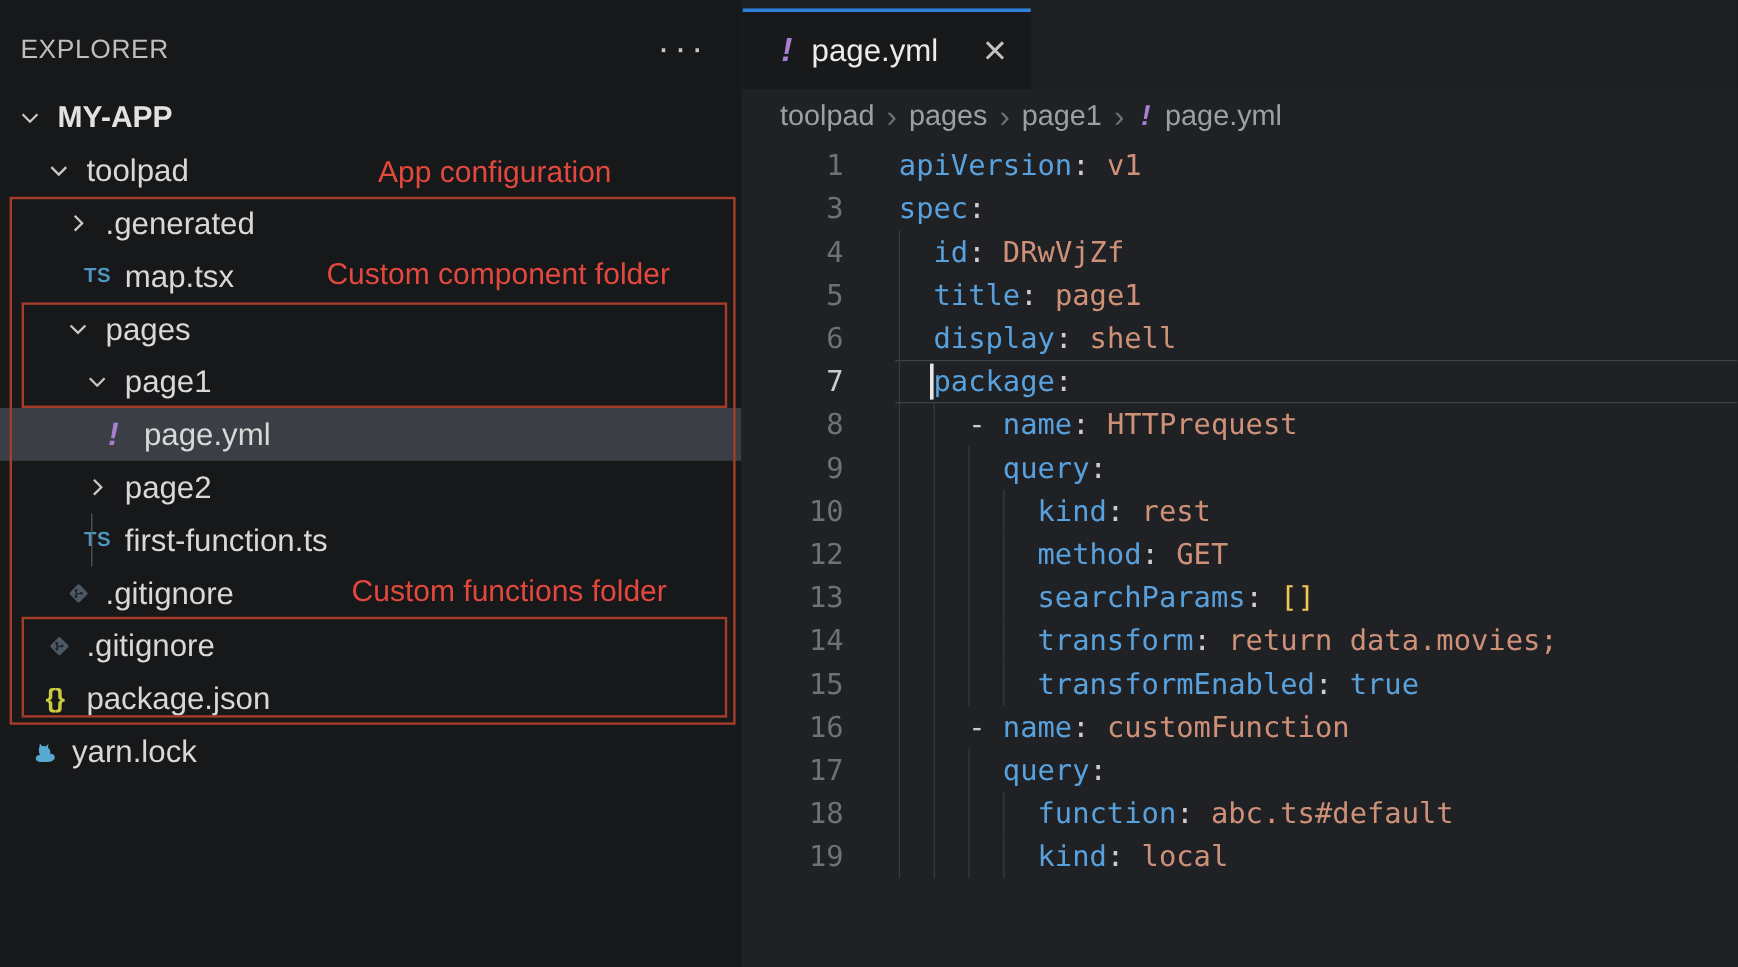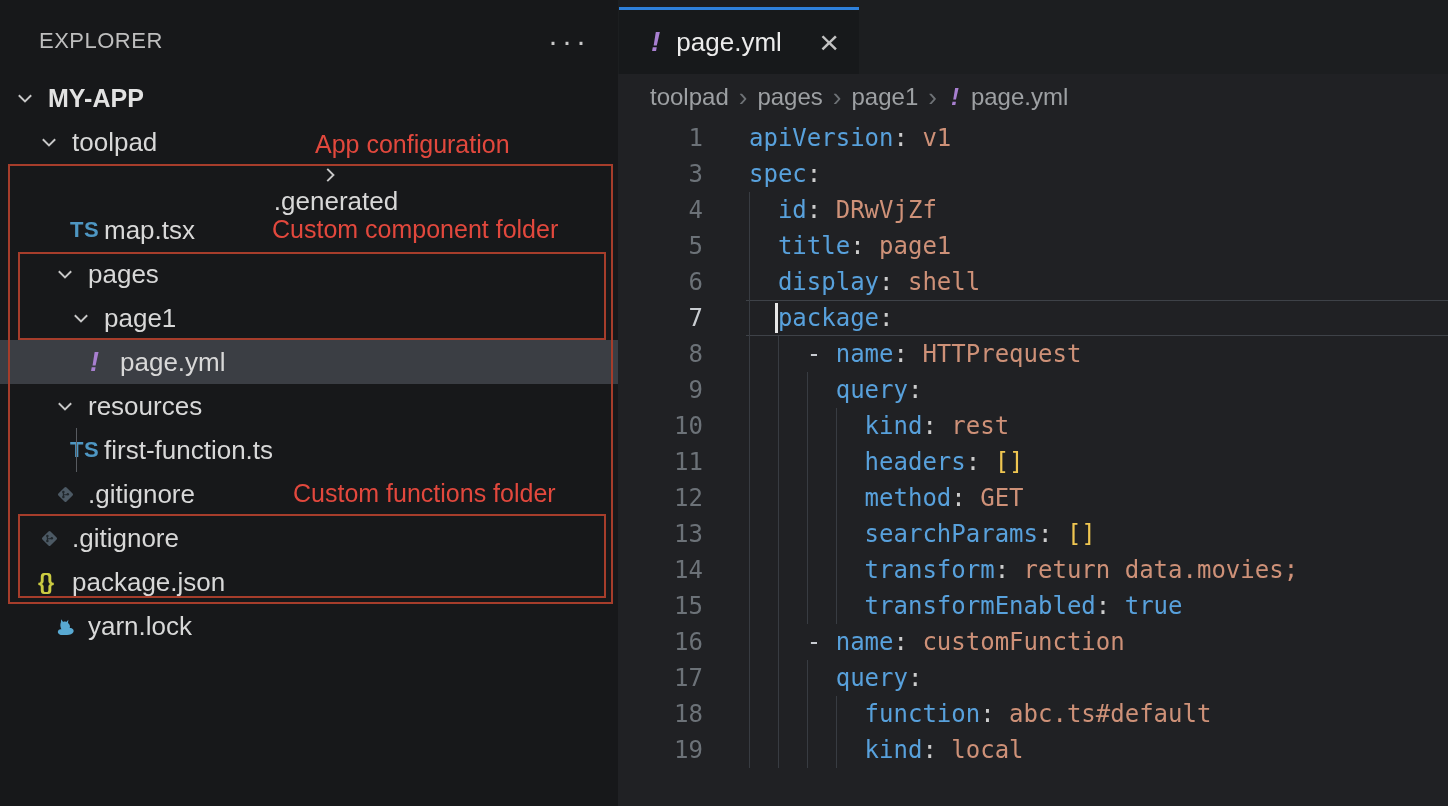--- a/index.html
+++ b/index.html
@@ -2,29 +2,29 @@
 <html><head>
 <meta charset="utf-8">
 <style>
   * { margin:0; padding:0; box-sizing:border-box; }
   html,body { width:1448px; height:806px; overflow:hidden; background:#202124; }
   body { font-family:"Liberation Sans", sans-serif; }
   .app { position:relative; width:1448px; height:806px; background:#202124; }
 
   
   .sidebar { position:absolute; left:0; top:0; width:618px; height:806px; background:#17181A; overflow:hidden; }
-  .sb-header { height:76px; display:flex; align-items:center; justify-content:space-between; padding:6px 28px 0 39px; }
+  .sb-header { height:76px; display:flex; align-items:center; justify-content:space-between; padding:6px 28px 0 17px; }
   .sb-title { font-size:22px; color:#BEBEBE; letter-spacing:0.5px; }
   .sb-actions { color:#C8C8C8; font-size:30px; letter-spacing:4px; line-height:10px; cursor:pointer; }
   .tree-row { position:relative; height:44px; display:flex; align-items:center; color:#D8D8D8; font-size:26px; cursor:pointer; }
   .tree-row.selected { background:#3B3E44; }
   .tree-row .slot { width:34px; display:flex; align-items:center; justify-content:flex-start; flex:none; }
   .tree-row .lbl { white-space:nowrap; }
   .root-row { font-weight:bold; font-size:25px; color:#E2E2E2; }
-  .ic-ts { font-size:22px; font-weight:bold; color:#4E96C2; letter-spacing:0.5px; }
+  .ic-ts { font-size:17px; font-weight:bold; color:#4E96C2; letter-spacing:0.5px; }
   .ic-yaml { font-size:27px; font-weight:bold; font-style:italic; color:#A87FD0; padding-left:4px; }
   .ic-json { font-size:22px; font-weight:bold; color:#CBCB41; letter-spacing:-1px; }
   .tree-guide { position:absolute; width:1px; background:#585B60; pointer-events:none; }
 
   
   .anno { position:absolute; color:#E2483D; font-size:25px; white-space:nowrap; pointer-events:none; }
   .redbox { position:absolute; border:2px solid #A63D2B; pointer-events:none; }
 
   
   .editor { position:absolute; left:618px; top:0; width:830px; height:806px; background:#202124; }
@@ -72,21 +72,21 @@
 
     <div id="tree">
         <div class="tree-row" style="padding-left: 38px;">
           <span class="slot">
             <svg width="22" height="22" viewBox="0 0 16 16">
               <path d="M3.5 6l4.5 4.5L12.5 6" stroke="#C8C8C8" stroke-width="1.4" fill="none"></path>
             </svg>
           </span>
           <span class="lbl">toolpad</span>
         </div>
-        <div class="tree-row" style="padding-left: 54px; flex-direction: column;">
+        <div class="tree-row" style="padding-left: 54px;">
           <span class="slot">
             <svg width="22" height="22" viewBox="0 0 16 16">
               <path d="M6 3.5L10.5 8L6 12.5" stroke="#C8C8C8" stroke-width="1.4" fill="none"></path>
             </svg>
           </span>
           <span class="lbl">.generated</span>
         </div>
         <div class="tree-row" style="padding-left: 70px;">
           <span class="slot">
             <span class="ic-ts">TS</span>
@@ -108,27 +108,27 @@
             </svg>
           </span>
           <span class="lbl">page1</span>
         </div>
         <div class="tree-row selected" style="padding-left: 86px;">
           <span class="slot">
             <span class="ic-yaml">!</span>
           </span>
           <span class="lbl">page.yml</span>
         </div>
-        <div class="tree-row" style="padding-left: 54px;">
-          <span class="slot">
-            <svg width="22" height="22" viewBox="0 0 16 16">
-              <path d="M3.5 6l4.5 4.5L12.5 6" stroke="#C8C8C8" stroke-width="1.4" fill="none"></path>
-            </svg>
-          </span>
-          <span class="lbl">resources</span>
+        <div class="tree-row" style="padding-left: 70px;">
+          <span class="slot">
+            <svg width="22" height="22" viewBox="0 0 16 16">
+              <path d="M6 3.5L10.5 8L6 12.5" stroke="#C8C8C8" stroke-width="1.4" fill="none"></path>
+            </svg>
+          </span>
+          <span class="lbl">page2</span>
         </div>
         <div class="tree-row" style="padding-left: 70px;">
           <span class="slot">
             <span class="ic-ts">TS</span>
           </span>
           <span class="lbl">first-function.ts</span>
         </div>
         <div class="tree-row" style="padding-left: 54px;">
           <span class="slot">
             <svg width="23" height="23" viewBox="0 0 24 24">
@@ -152,21 +152,21 @@
             </svg>
           </span>
           <span class="lbl">.gitignore</span>
         </div>
         <div class="tree-row" style="padding-left: 38px;">
           <span class="slot">
             <span class="ic-json">{}</span>
           </span>
           <span class="lbl">package.json</span>
         </div>
-        <div class="tree-row" style="padding-left: 54px;">
+        <div class="tree-row" style="padding-left: 26px;">
           <span class="slot">
             <svg width="23" height="23" viewBox="0 0 24 24">
               <path fill="#58A9D2" d="M7.5 4.5 L9.5 7.2 C10.6 6.8 11.8 6.8 12.8 7.3 L15 5 L14.6 8.4 C16.3 9.6 17.2 11.6 16.4 13.6 C19.3 13.5 21.2 15.4 20.3 17.8 C19.5 19.9 16.6 20.8 13.6 20.8 L8.2 20.8 C5.4 20.8 3.6 19 4.1 16.9 C4.5 15.3 6.1 14.4 7.7 14.9 C6.3 12.3 6.4 9.2 7.2 7.6 Z"></path>
             </svg>
           </span>
           <span class="lbl">yarn.lock</span>
         </div>
       </div>
 
     <div class="tree-guide" style="left:76px; top:428px; height:44px;"></div>
@@ -202,21 +202,20 @@
     <div class="code" id="code">
         <div class="cl"><span class="num">1</span><span class="ct"><span class="tk-k">apiVersion</span><span class="tk-p">: </span><span class="tk-s">v1</span></span></div>
         <div class="cl"><span class="num">3</span><span class="ct"><span class="tk-k">spec</span><span class="tk-p">:</span></span></div>
         <div class="cl"><span class="num">4</span><span class="ct"><span class="guide" style="left: 0ch;"></span><span class="tk-w">  </span><span class="tk-k">id</span><span class="tk-p">: </span><span class="tk-s">DRwVjZf</span></span></div>
         <div class="cl"><span class="num">5</span><span class="ct"><span class="guide" style="left: 0ch;"></span><span class="tk-w">  </span><span class="tk-k">title</span><span class="tk-p">: </span><span class="tk-s">page1</span></span></div>
         <div class="cl"><span class="num">6</span><span class="ct"><span class="guide" style="left: 0ch;"></span><span class="tk-w">  </span><span class="tk-k">display</span><span class="tk-p">: </span><span class="tk-s">shell</span></span></div>
         <div class="cl"><div class="linehl"></div><span class="num active">7</span><span class="ct"><span class="guide" style="left: 0ch;"></span><span class="tk-w">  </span><span class="tk-k">package</span><span class="tk-p">:</span><span class="cursor" style="left: calc(1.8ch);"></span></span></div>
         <div class="cl"><span class="num">8</span><span class="ct"><span class="guide" style="left: 0ch;"></span><span class="guide" style="left: 2ch;"></span><span class="tk-w">    </span><span class="tk-d">- </span><span class="tk-k">name</span><span class="tk-p">: </span><span class="tk-s">HTTPrequest</span></span></div>
         <div class="cl"><span class="num">9</span><span class="ct"><span class="guide" style="left: 0ch;"></span><span class="guide" style="left: 2ch;"></span><span class="guide" style="left: 4ch;"></span><span class="tk-w">      </span><span class="tk-k">query</span><span class="tk-p">:</span></span></div>
         <div class="cl"><span class="num">10</span><span class="ct"><span class="guide" style="left: 0ch;"></span><span class="guide" style="left: 2ch;"></span><span class="guide" style="left: 4ch;"></span><span class="guide" style="left: 6ch;"></span><span class="tk-w">        </span><span class="tk-k">kind</span><span class="tk-p">: </span><span class="tk-s">rest</span></span></div>
-        <div class="cl"><span class="num">11</span><span class="ct"><span class="guide" style="left: 0ch;"></span><span class="guide" style="left: 2ch;"></span><span class="guide" style="left: 4ch;"></span><span class="guide" style="left: 6ch;"></span><span class="tk-w">        </span><span class="tk-k">headers</span><span class="tk-p">: </span><span class="tk-b">[]</span></span></div>
         <div class="cl"><span class="num">12</span><span class="ct"><span class="guide" style="left: 0ch;"></span><span class="guide" style="left: 2ch;"></span><span class="guide" style="left: 4ch;"></span><span class="guide" style="left: 6ch;"></span><span class="tk-w">        </span><span class="tk-k">method</span><span class="tk-p">: </span><span class="tk-s">GET</span></span></div>
         <div class="cl"><span class="num">13</span><span class="ct"><span class="guide" style="left: 0ch;"></span><span class="guide" style="left: 2ch;"></span><span class="guide" style="left: 4ch;"></span><span class="guide" style="left: 6ch;"></span><span class="tk-w">        </span><span class="tk-k">searchParams</span><span class="tk-p">: </span><span class="tk-b">[]</span></span></div>
         <div class="cl"><span class="num">14</span><span class="ct"><span class="guide" style="left: 0ch;"></span><span class="guide" style="left: 2ch;"></span><span class="guide" style="left: 4ch;"></span><span class="guide" style="left: 6ch;"></span><span class="tk-w">        </span><span class="tk-k">transform</span><span class="tk-p">: </span><span class="tk-s">return data.movies;</span></span></div>
         <div class="cl"><span class="num">15</span><span class="ct"><span class="guide" style="left: 0ch;"></span><span class="guide" style="left: 2ch;"></span><span class="guide" style="left: 4ch;"></span><span class="guide" style="left: 6ch;"></span><span class="tk-w">        </span><span class="tk-k">transformEnabled</span><span class="tk-p">: </span><span class="tk-t">true</span></span></div>
         <div class="cl"><span class="num">16</span><span class="ct"><span class="guide" style="left: 0ch;"></span><span class="guide" style="left: 2ch;"></span><span class="tk-w">    </span><span class="tk-d">- </span><span class="tk-k">name</span><span class="tk-p">: </span><span class="tk-s">customFunction</span></span></div>
         <div class="cl"><span class="num">17</span><span class="ct"><span class="guide" style="left: 0ch;"></span><span class="guide" style="left: 2ch;"></span><span class="guide" style="left: 4ch;"></span><span class="tk-w">      </span><span class="tk-k">query</span><span class="tk-p">:</span></span></div>
         <div class="cl"><span class="num">18</span><span class="ct"><span class="guide" style="left: 0ch;"></span><span class="guide" style="left: 2ch;"></span><span class="guide" style="left: 4ch;"></span><span class="guide" style="left: 6ch;"></span><span class="tk-w">        </span><span class="tk-k">function</span><span class="tk-p">: </span><span class="tk-s">abc.ts#default</span></span></div>
         <div class="cl"><span class="num">19</span><span class="ct"><span class="guide" style="left: 0ch;"></span><span class="guide" style="left: 2ch;"></span><span class="guide" style="left: 4ch;"></span><span class="guide" style="left: 6ch;"></span><span class="tk-w">        </span><span class="tk-k">kind</span><span class="tk-p">: </span><span class="tk-s">local</span></span></div>
       </div>
   </div>

